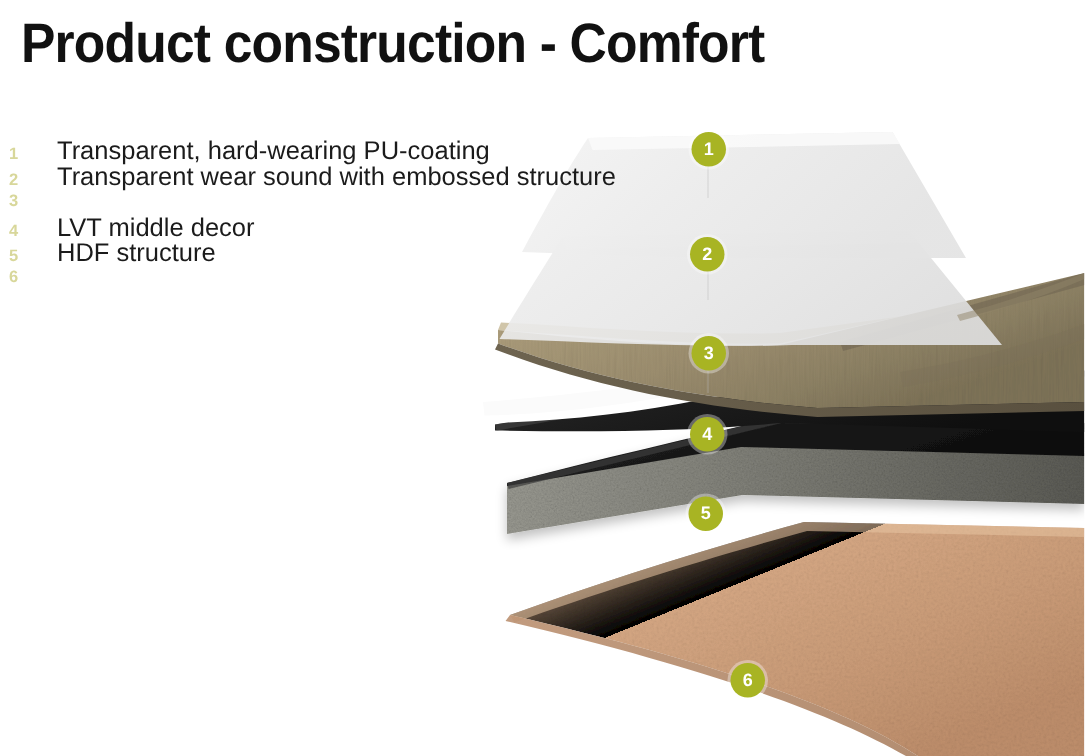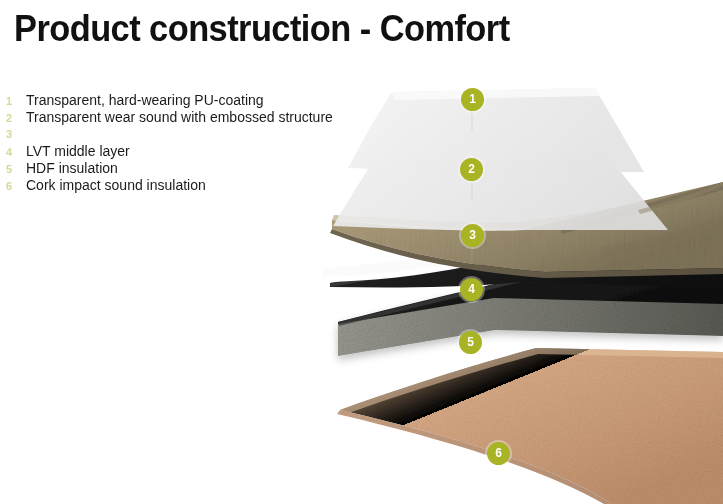--- a/index.html
+++ b/index.html
@@ -53,23 +53,24 @@
     width: 22px;
     flex: 0 0 22px;
     font-size: 11px;
     font-weight: bold;
     color: #d8d79a;
     text-align: left;
     padding-left: 2px;
     box-sizing: border-box;
   }
   .legend-label {
-    font-size: 14px;
+    font-size: 17px;
     color: #1b1b1b;
     white-space: nowrap;
+    margin-left: 12px;
   }
 
   
   #illustration {
     position: absolute;
     left: 0;
     top: 0;
     width: 723px;
     height: 504px;
     pointer-events: none;
@@ -318,28 +319,27 @@
       <div class="legend-num">2</div>
       <div class="legend-label">Transparent wear sound with embossed structure</div>
     </div>
 
     <div class="legend-row">
       <div class="legend-num">3</div>
     </div>
 
     <div class="legend-row">
       <div class="legend-num">4</div>
-      <div class="legend-label">LVT middle layer</div>
+      <div class="legend-label">LVT middle decor</div>
     </div>
 
     <div class="legend-row">
       <div class="legend-num">5</div>
-      <div class="legend-label">HDF insulation</div>
+      <div class="legend-label">HDF structure</div>
     </div>
 
     <div class="legend-row">
       <div class="legend-num">6</div>
-      <div class="legend-label">Cork impact sound insulation</div>
     </div>
 
   </div>
 
 </div>
 
 </body></html>

